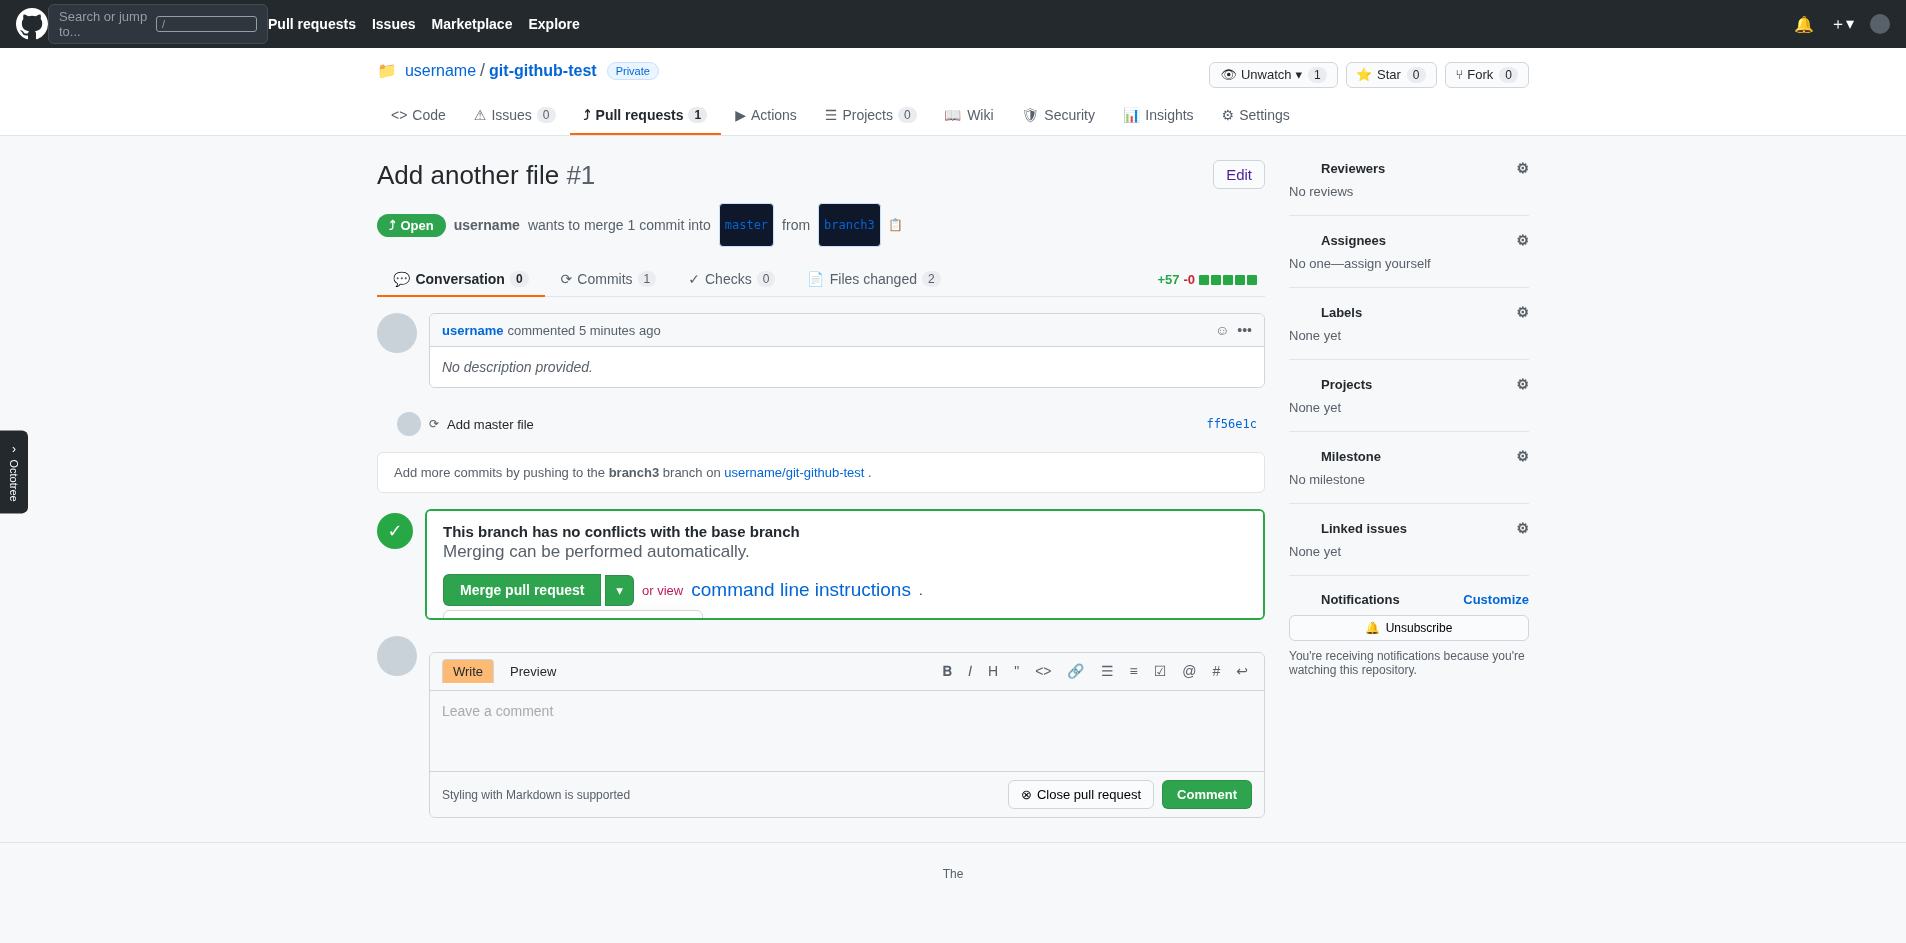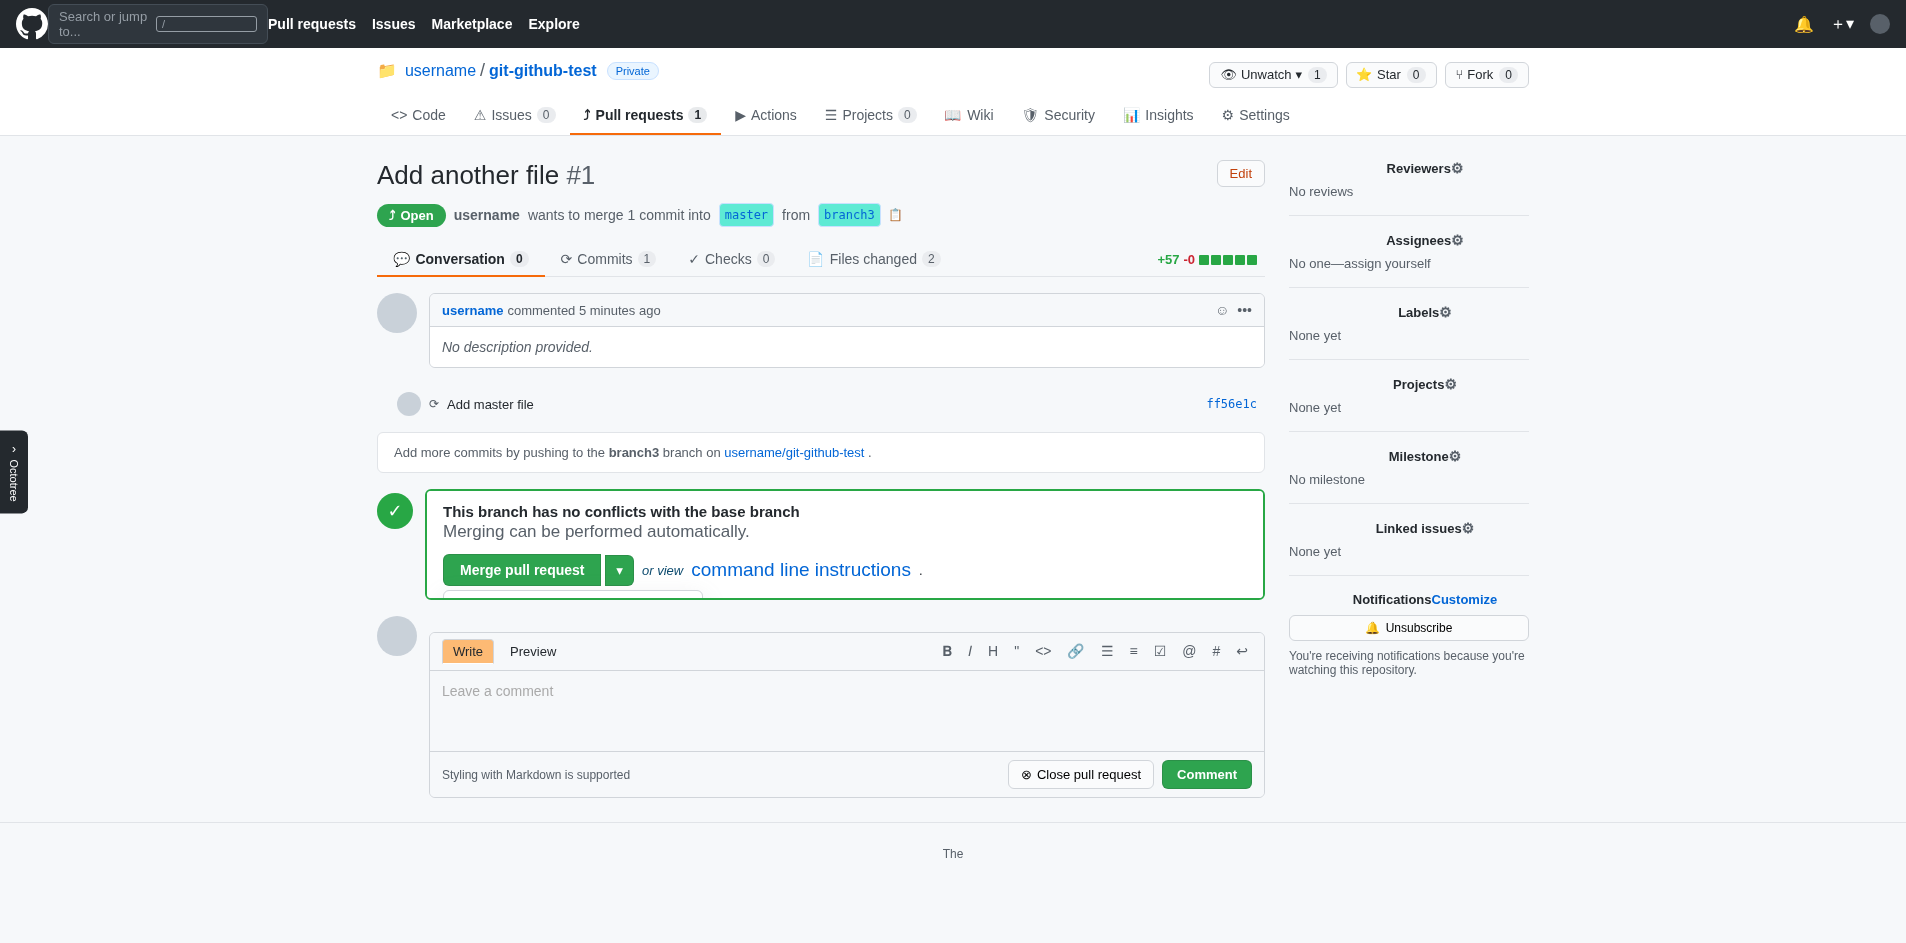--- a/index.html
+++ b/index.html
@@ -37,26 +37,26 @@
 
     
     .main-content { max-width: 1200px; margin: 0 auto; padding: 24px; display: flex; gap: 24px; }
     .pr-main { flex: 1; min-width: 0; }
     .pr-sidebar { width: 240px; flex-shrink: 0; }
 
     
     .pr-title-row { display: flex; align-items: flex-start; justify-content: space-between; margin-bottom: 12px; }
     .pr-title { font-size: 26px; font-weight: 400; }
     .pr-title .pr-num { color: #586069; font-weight: 300; }
-    .edit-btn { border: 1px solid #d1d5da; border-radius: 6px; background: #fafbfc; padding: 5px 12px; font-size: 13px; cursor: pointer; color: #c2410c; white-space: nowrap; }
+    .edit-btn { border: 1px solid #d1d5da; border-radius: 6px; background: #fafbfc; padding: 5px 12px; font-size: 15px; cursor: pointer; color: #4c1d95; white-space: nowrap; }
 
     
     .pr-meta { display: flex; align-items: center; gap: 8px; margin-bottom: 16px; font-size: 14px; color: #586069; }
     .open-badge { background: #2ea44f; color: #fff; border-radius: 20px; padding: 4px 12px; font-size: 13px; font-weight: 600; display: flex; align-items: center; gap: 5px; }
-    .branch-tag { background: #5eead4; color: #0366d6; border: 1px solid #c8e1ff; border-radius: 4px; padding: 4px 5px; font-size: 12px; font-family: monospace; }
+    .branch-tag { background: #0f172a; color: #0366d6; border: 1px solid #c8e1ff; border-radius: 4px; padding: 14px 5px; font-size: 12px; font-family: monospace; }
 
     
     .pr-tabs { display: flex; border-bottom: 1px solid #e1e4e8; margin-bottom: 0; gap: 0; }
     .pr-tab { display: flex; align-items: center; gap: 5px; padding: 8px 16px; font-size: 14px; color: #586069; cursor: pointer; border-bottom: 2px solid transparent; margin-bottom: -1px; }
     .pr-tab.active { color: #24292e; border-bottom: 2px solid #f66a0a; font-weight: 600; }
     .pr-tab .tab-count { background: #eaecef; border-radius: 20px; padding: 1px 6px; font-size: 12px; }
     .diff-stat { margin-left: auto; display: flex; align-items: center; gap: 4px; font-size: 13px; padding-right: 8px; }
     .diff-plus { color: #28a745; font-weight: 600; }
     .diff-minus { color: #cb2431; font-weight: 600; }
     .diff-bars { display: flex; gap: 2px; align-items: center; }
@@ -82,21 +82,21 @@
     .merge-section { display: flex; gap: 12px; margin-bottom: 16px; }
     .merge-icon-col { display: flex; flex-direction: column; align-items: center; padding-top: 4px; }
     .merge-icon { width: 36px; height: 36px; border-radius: 50%; background: #28a745; display: flex; align-items: center; justify-content: center; color: #fff; font-size: 18px; flex-shrink: 0; }
     .merge-content { flex: 1; border: 2px solid #28a745; border-radius: 6px; overflow: hidden; }
     .merge-content-inner { padding: 12px 16px; background: #fff; }
     .merge-title { font-weight: 600; font-size: 15px; margin-bottom: 2px; }
     .merge-subtitle { color: #586069; font-size: 17px; margin-bottom: 12px; }
     .merge-btn-row { display: flex; align-items: center; gap: 8px; }
     .merge-btn { background: #2ea44f; color: #fff; border: 1px solid rgba(27,31,35,.15); border-radius: 6px 0 0 6px; padding: 7px 16px; font-size: 14px; font-weight: 600; cursor: pointer; white-space: nowrap; }
     .merge-btn-dropdown { background: #2ea44f; color: #fff; border: 1px solid rgba(27,31,35,.15); border-radius: 0 6px 6px 0; padding: 7px 10px; cursor: pointer; border-left: 1px solid rgba(0,0,0,.1); }
-    .merge-or { color: #0c4a6e; font-size: 13px; font-style: italic; }
+    .merge-or { color: #be185d; font-size: 13px; }
     .merge-cmd-link { color: #0366d6; text-decoration: none; font-size: 19px; }
 
     
     .merge-dropdown { position: relative; }
     .merge-dropdown-menu { position: absolute; top: 100%; left: 0; background: #fff; border: 1px solid #d1d5da; border-radius: 6px; box-shadow: 0 8px 24px rgba(149,157,165,0.2); z-index: 100; width: 260px; margin-top: 4px; overflow: hidden; }
     .merge-dropdown-item { padding: 12px 16px; cursor: pointer; border-bottom: 1px solid #eaecef; }
     .merge-dropdown-item:last-child { border-bottom: none; }
 
     
     .write-comment-area { border: 1px solid #d1d5da; border-radius: 6px; overflow: hidden; margin-top: 16px; }
@@ -106,21 +106,21 @@
     .toolbar-icon { color: #586069; cursor: pointer; padding: 2px 4px; font-size: 14px; }
     .write-area { padding: 12px; min-height: 80px; font-size: 14px; color: #aaa; }
     .write-footer { background: #f6f8fa; border-top: 1px solid #d1d5da; padding: 8px 12px; display: flex; align-items: center; justify-content: flex-end; gap: 8px; }
     .close-pr-btn { border: 1px solid #d1d5da; border-radius: 6px; background: #fafbfc; padding: 6px 12px; font-size: 13px; cursor: pointer; display: flex; align-items: center; gap: 5px; }
     .comment-btn { background: #2ea44f; color: #fff; border: 1px solid rgba(27,31,35,.15); border-radius: 6px; padding: 6px 14px; font-size: 13px; font-weight: 600; cursor: pointer; }
 
     
     .sidebar-section { border-bottom: 1px solid #e1e4e8; padding: 16px 0; }
     .sidebar-section:first-child { padding-top: 0; }
     .sidebar-section:last-child { border-bottom: none; }
-    .sidebar-section-header { display: flex; align-items: center; justify-content: center; margin-bottom: 8px; font-size: 13px; font-weight: 600; color: #24292e; margin-left: 32px; }
+    .sidebar-section-header { display: flex; align-items: center; justify-content: space-between; margin-bottom: 8px; font-size: 13px; font-weight: 600; color: #24292e; margin-left: 32px; }
     .sidebar-gear { color: #586069; cursor: pointer; font-size: 14px; }
     .sidebar-value { font-size: 13px; color: #586069; }
     .sidebar-link { color: #0366d6; font-size: 13px; text-decoration: none; }
     .linked-issues-text { font-size: 13px; color: #586069; line-height: 1.5; }
     .linked-issues-text span { color: #28a745; }
     .unsub-btn { border: 1px solid #d1d5da; border-radius: 6px; background: #fafbfc; padding: 5px 12px; font-size: 12px; cursor: pointer; display: flex; align-items: center; gap: 5px; width: 100%; justify-content: center; margin-bottom: 8px; }
     .notifications-desc { font-size: 12px; color: #586069; }
 
     
     .side-drawer { position: fixed; left: 0; top: 50%; transform: translateY(-50%); background: #24292e; color: #fff; border-radius: 0 6px 6px 0; writing-mode: vertical-rl; text-orientation: mixed; padding: 12px 8px; font-size: 11px; cursor: pointer; z-index: 50; }

